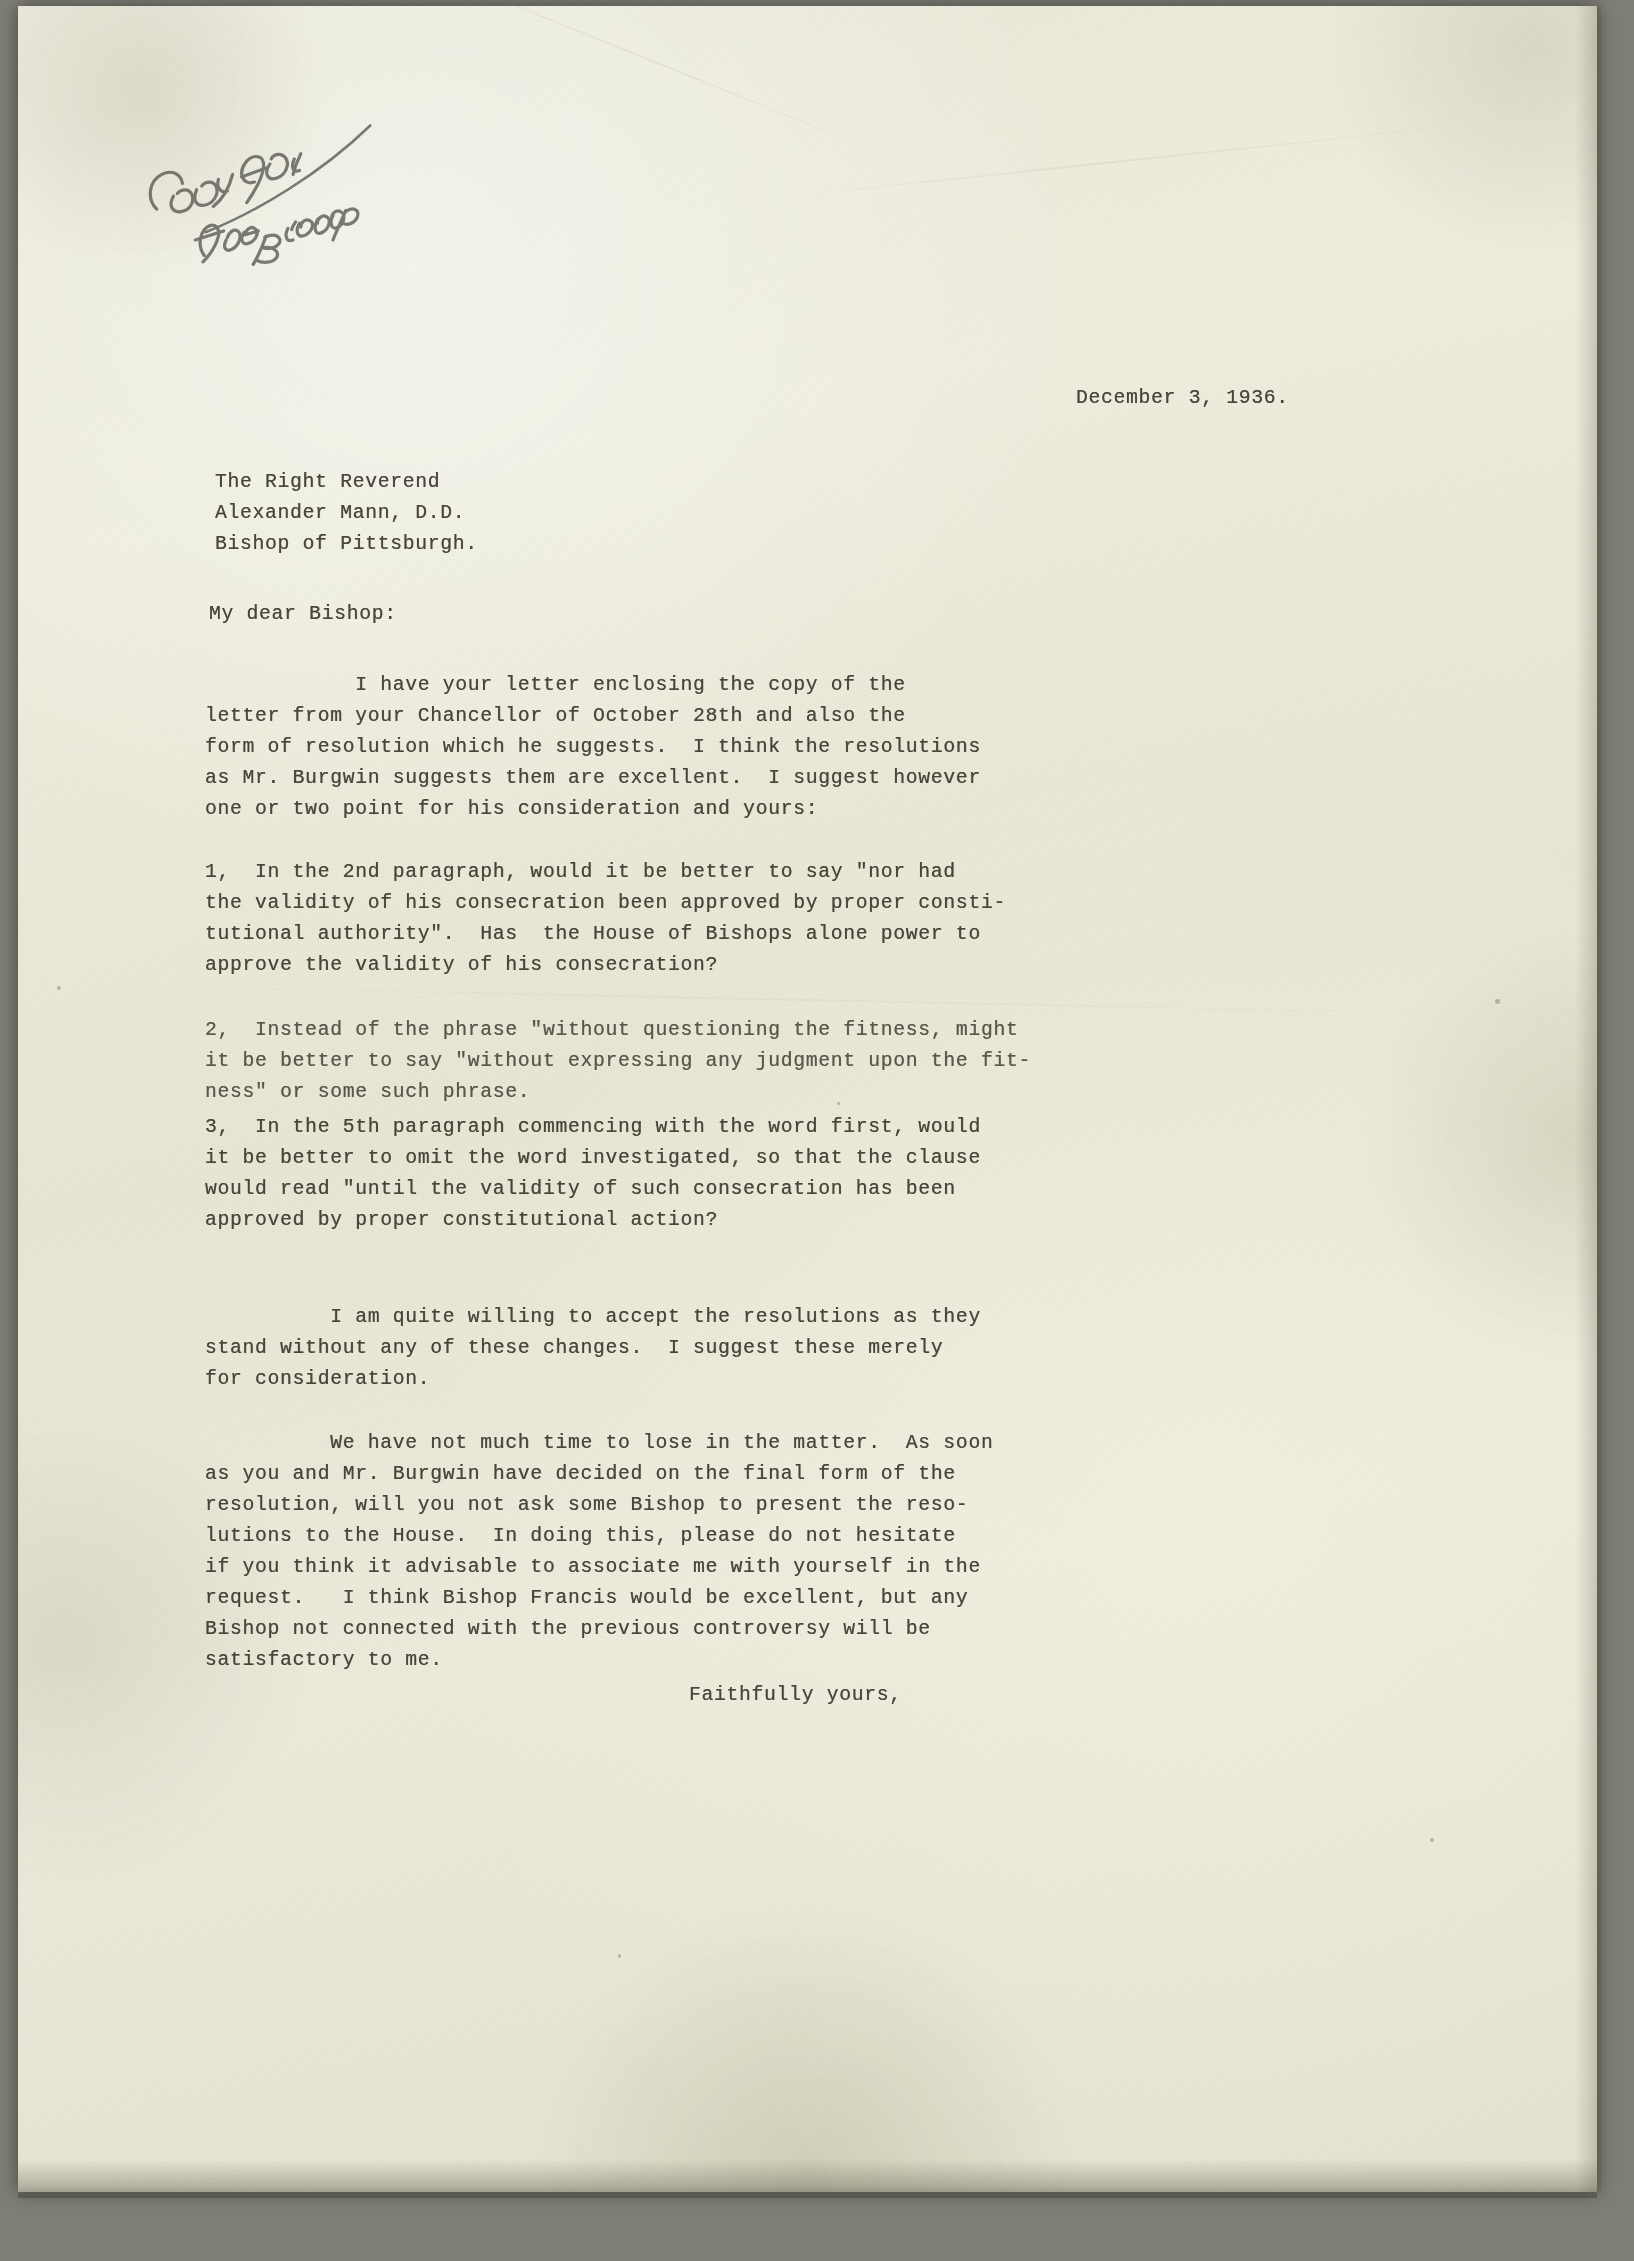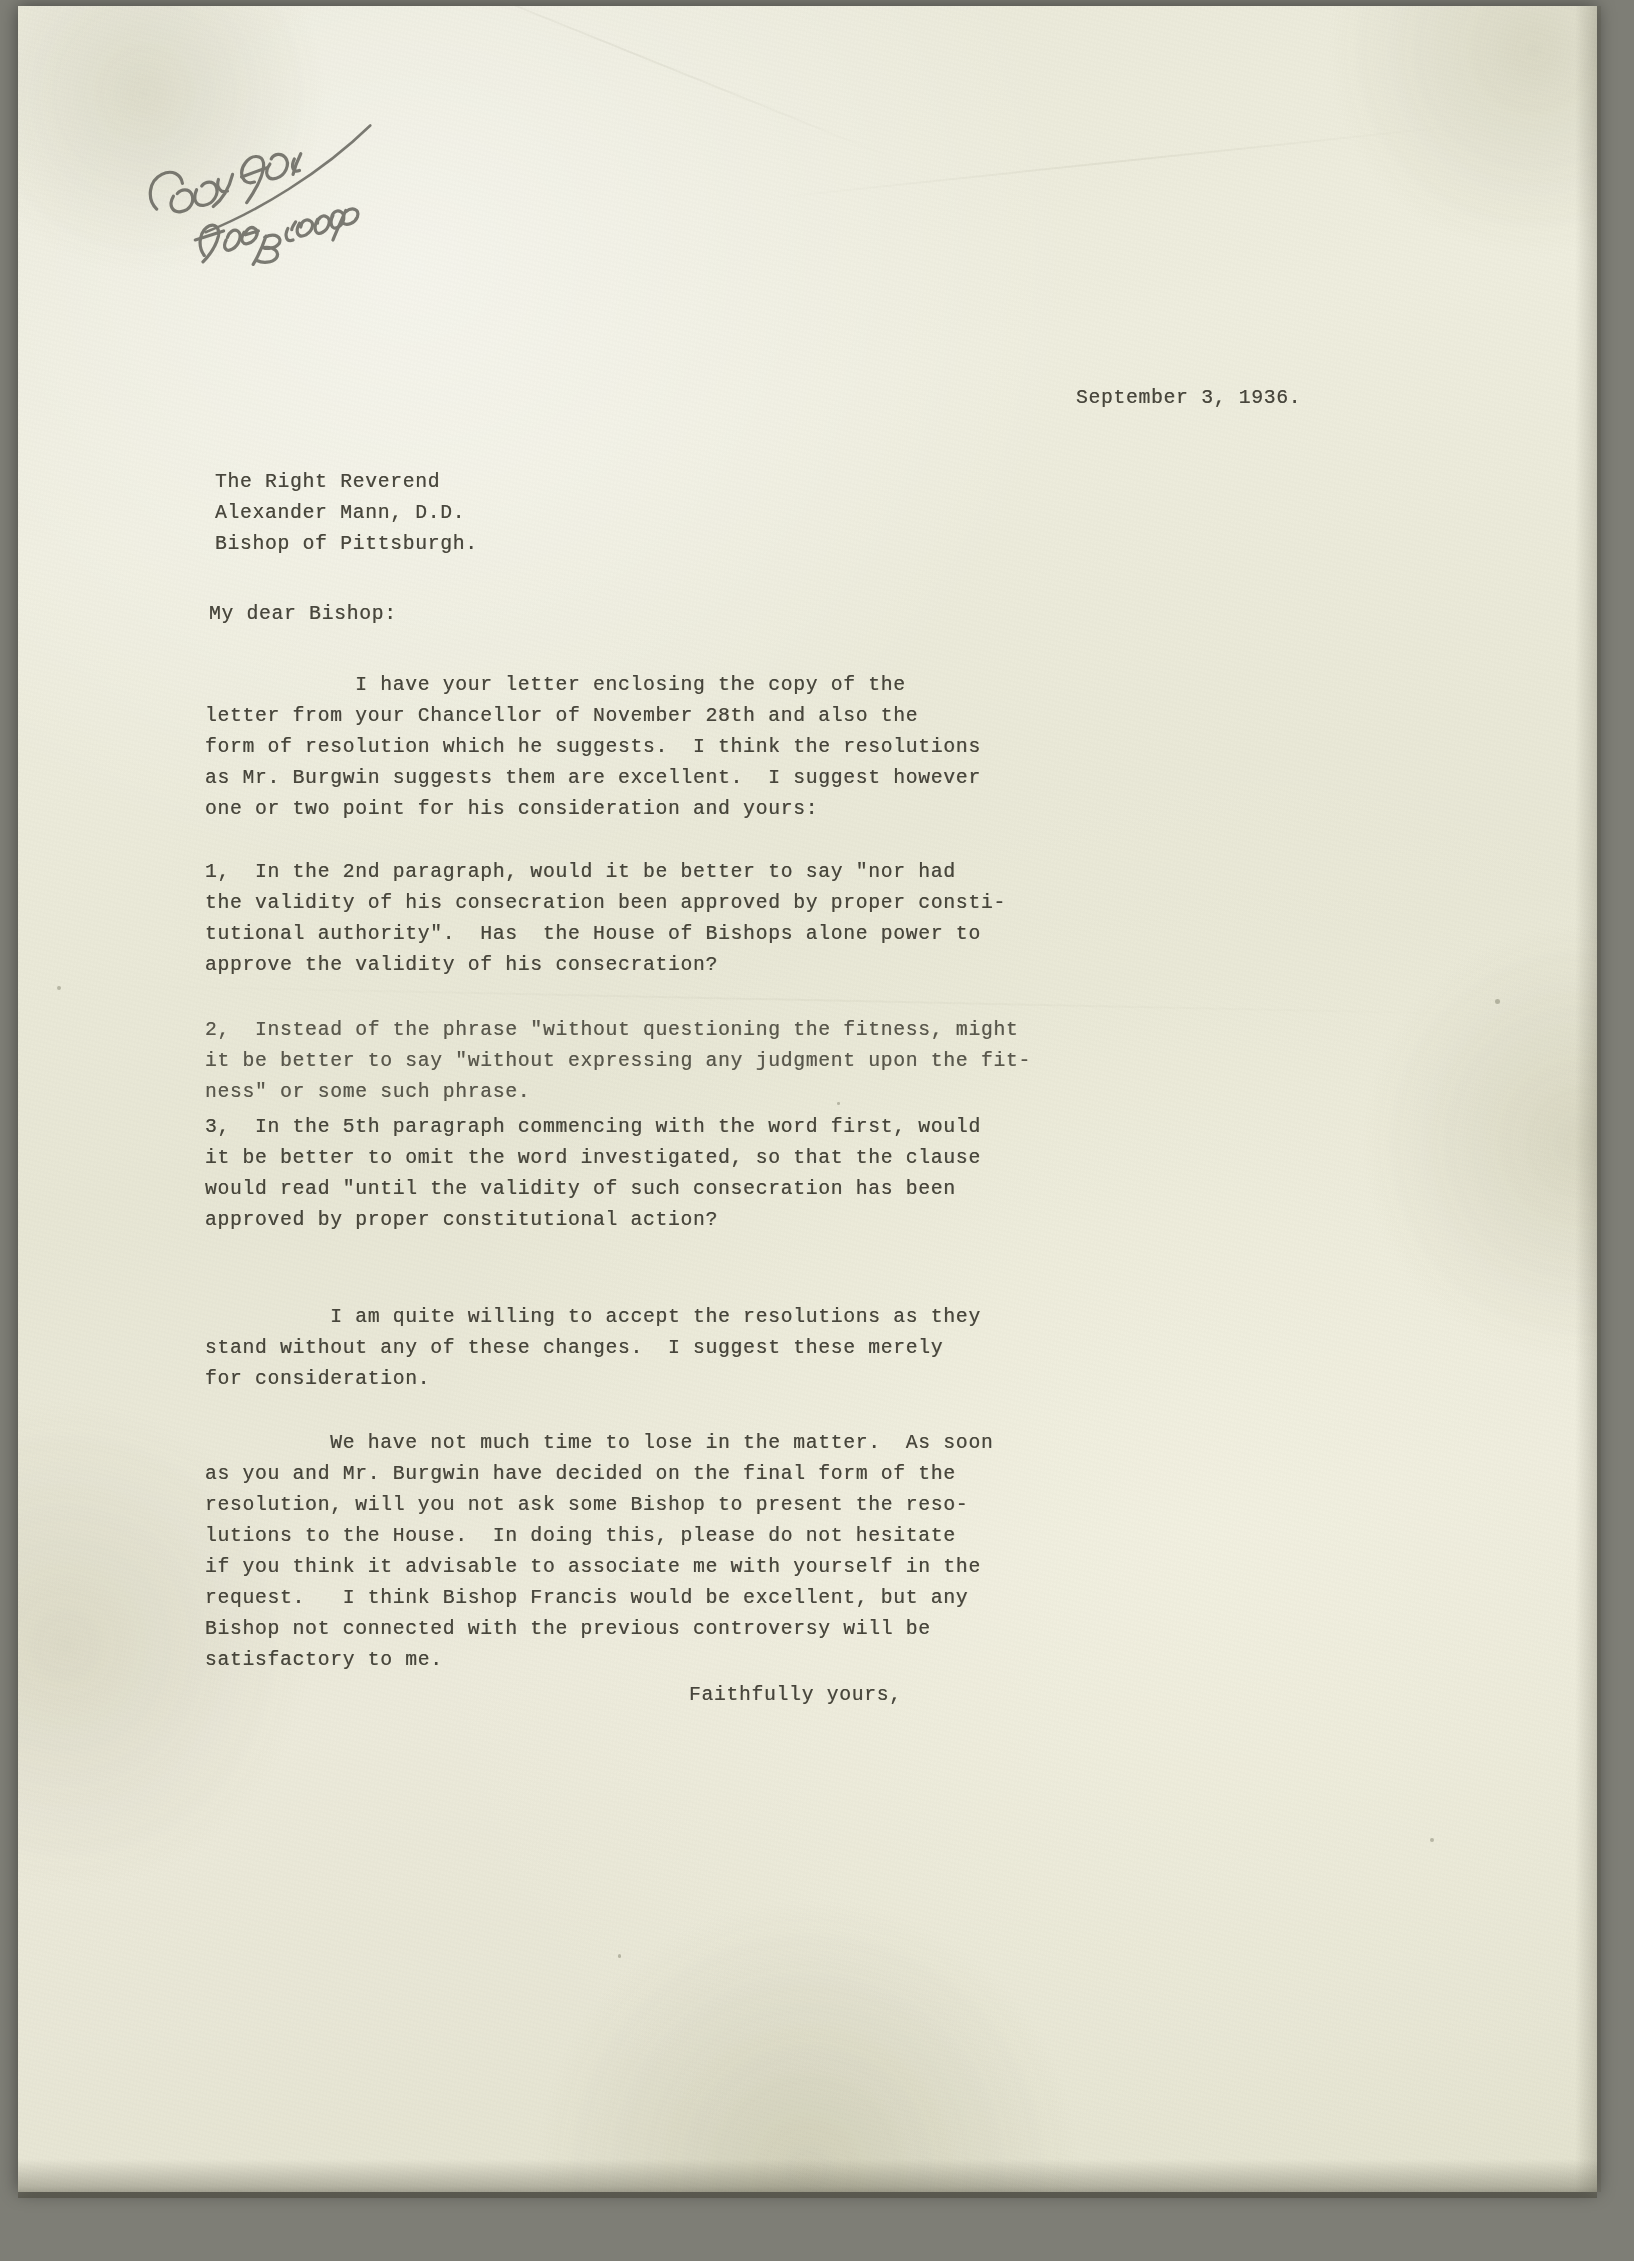--- a/index.html
+++ b/index.html
@@ -182,30 +182,30 @@
           <path d="M214 238 C208 256 200 272 194 282 M212 240 C228 232 240 240 234 250 C228 258 214 258 210 256 C226 254 236 262 230 272 C224 280 208 280 200 276"></path>
           <path d="M248 226 C242 238 246 248 256 244 M260 216 C256 222 254 226 254 228"></path>
           <path d="M266 218 C258 232 264 242 276 236 C286 230 290 218 282 214 C276 210 268 216 268 224"></path>
           <path d="M294 212 C286 228 292 238 302 232 C312 226 316 212 308 208 C302 204 294 210 294 218"></path>
           <path d="M318 206 C312 218 316 230 326 224 C336 218 338 204 330 200 C324 196 316 202 316 210"></path>
           <path d="M338 198 C330 216 322 234 318 244 M338 200 C348 192 360 196 356 208 C352 218 340 222 334 218"></path>
         </g>
       </svg>
     </div>
 
-    <div class="typed" id="date-line">September 3, 1936.</div>
+    <div class="typed" id="date-line">December 3, 1936.</div>
 
     <div class="typed" id="addressee">The Right Reverend
 Alexander Mann, D.D.
 Bishop of Pittsburgh.</div>
 
     <div class="typed" id="salutation">My dear Bishop:</div>
 
     <div class="typed" id="para-1">            I have your letter enclosing the copy of the
-letter from your Chancellor of November 28th and also the
+letter from your Chancellor of October 28th and also the
 form of resolution which he suggests.  I think the resolutions
 as Mr. Burgwin suggests them are excellent.  I suggest however
 one or two point for his consideration and yours:</div>
 
     <div class="typed" id="para-2">1,  In the 2nd paragraph, would it be better to say "nor had
 the validity of his consecration been approved by proper consti-
 tutional authority".  Has  the House of Bishops alone power to
 approve the validity of his consecration?</div>
 
     <div class="typed faded" id="para-3">2,  Instead of the phrase "without questioning the fitness, might

